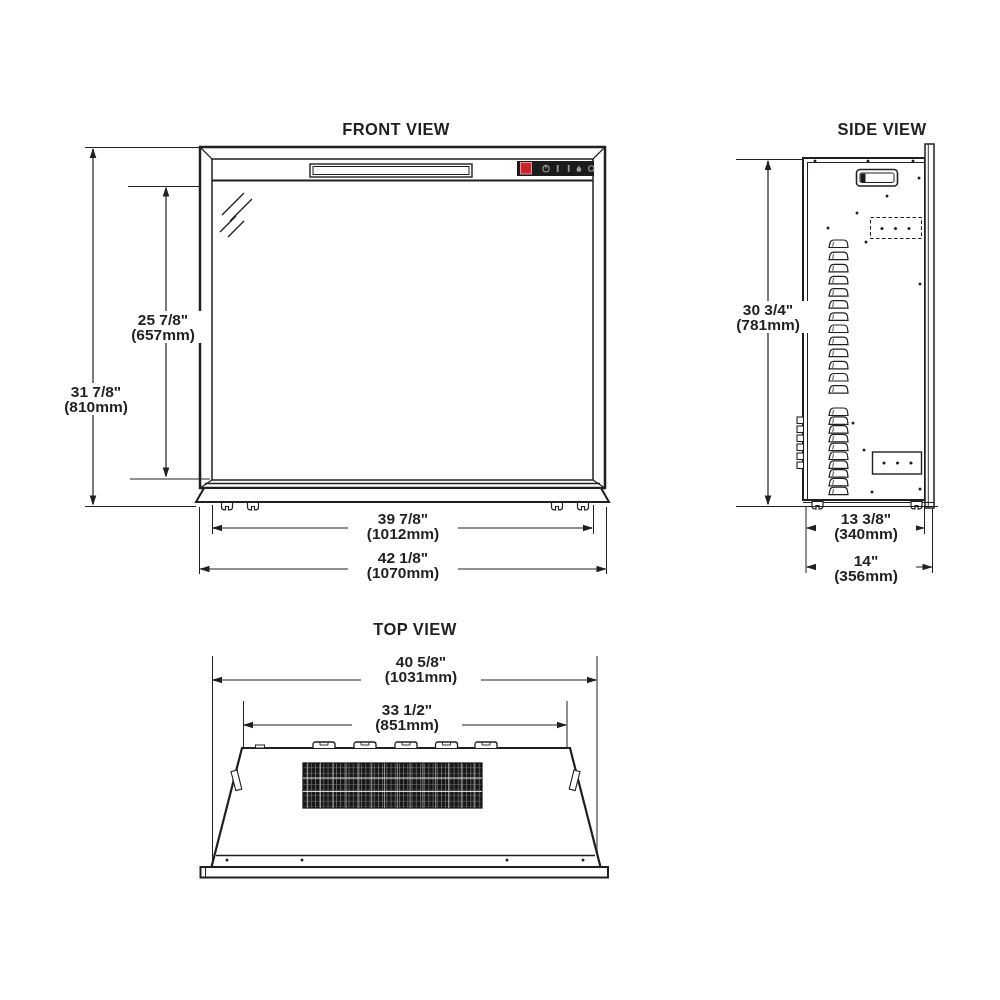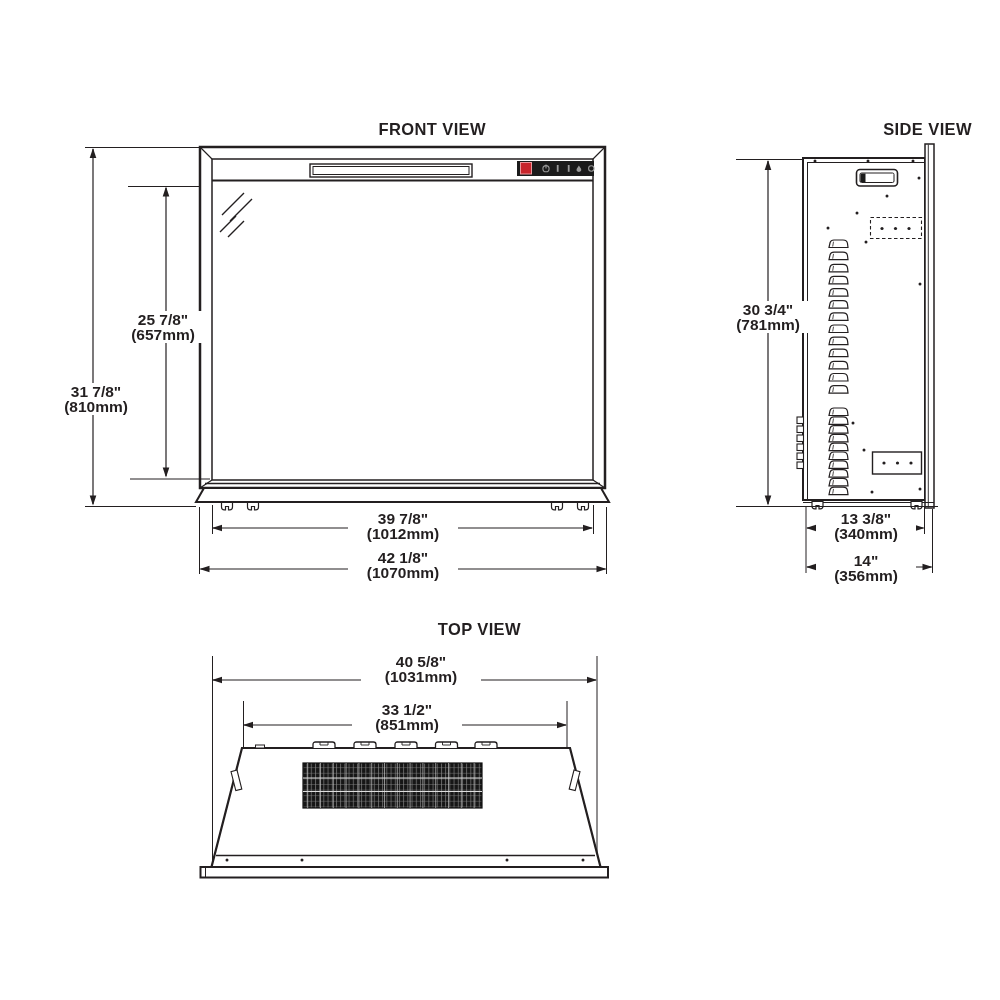--- a/index.html
+++ b/index.html
@@ -1,20 +1,20 @@
 <!DOCTYPE html>
 <html><head>
 <meta charset="utf-8">
 <style>
   *{box-sizing:border-box;margin:0;padding:0}
   html,body{background:#fff}
   .canvas{position:relative;width:1000px;height:1000px;background:#fff;
           font-family:"Liberation Sans",sans-serif;color:#231f20;overflow:hidden}
   .art{position:absolute;left:0;top:0}
-  .ttl{position:absolute;text-align:right;font-weight:bold;font-size:16.5px;
+  .ttl{position:absolute;text-align:center;font-weight:bold;font-size:16.5px;
        letter-spacing:.4px;white-space:nowrap}
   .dim{position:absolute;display:flex;flex-direction:column;align-items:center;
        text-align:center;font-weight:bold;font-size:15.5px;line-height:15px;
        background:#fff;padding:1px 2px;white-space:nowrap}
 </style>
 </head>
 <body>
 
 <div class="canvas">
 
@@ -236,21 +236,21 @@
       <polygon points="212,680 222,676.7 222,683.3"></polygon>
           <polygon points="597,680 587,676.7 587,683.3"></polygon>
       <polygon points="243,725 253,721.7 253,728.3"></polygon>
           <polygon points="567,725 557,721.7 557,728.3"></polygon>
     </g>
   </g>
 </svg>
 
 <div class="ttl" style="left:306px;top:120px;width:180px">FRONT VIEW</div>
 <div class="ttl" style="left:792px;top:120px;width:180px">SIDE VIEW</div>
-<div class="ttl" style="left:341px;top:620px;width:180px">TOP VIEW</div>
+<div class="ttl" style="left:325px;top:620px;width:180px">TOP VIEW</div>
 
 <div class="dim" style="left:51px;top:383px;width:90px">
   <span>31 7/8"</span>
   <span>(810mm)</span>
 </div>
 <div class="dim" style="left:118px;top:311px;width:90px">
   <span>25 7/8"</span>
   <span>(657mm)</span>
 </div>
 <div class="dim" style="left:348px;top:510px;width:110px">

